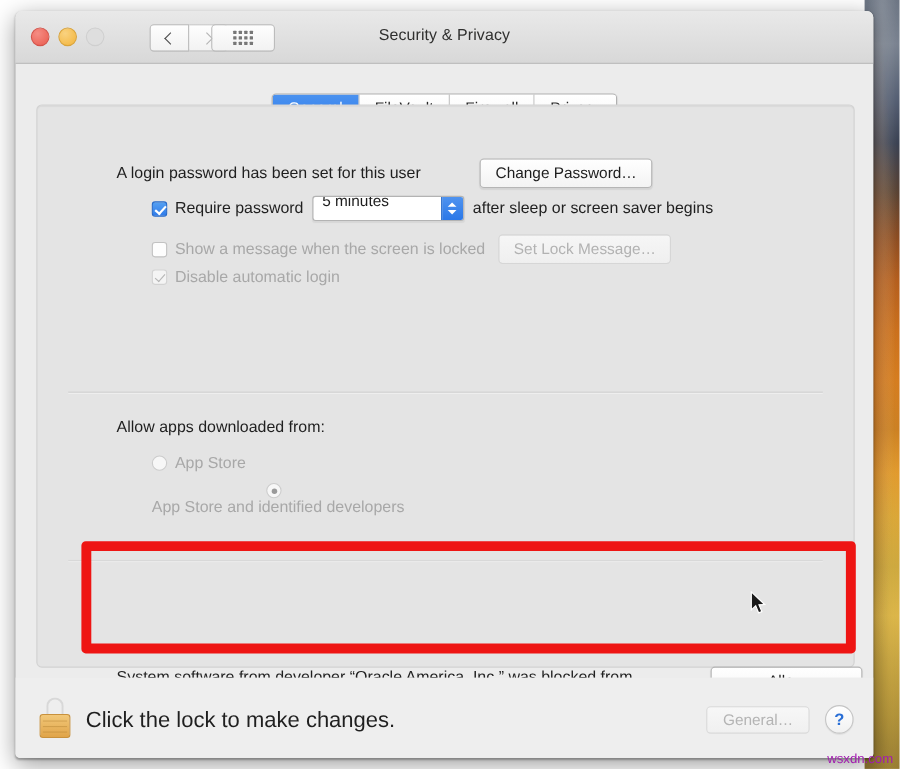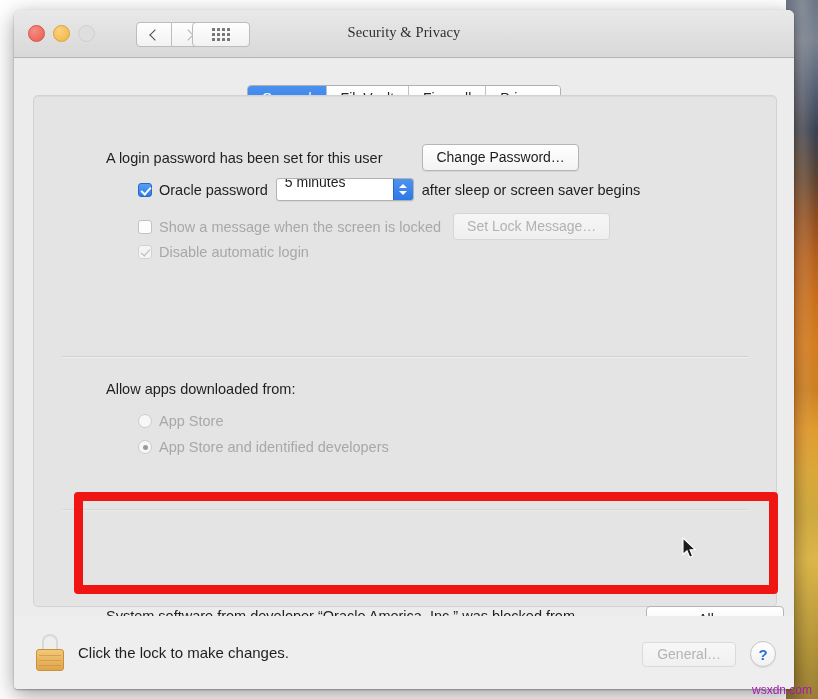--- a/index.html
+++ b/index.html
@@ -63,21 +63,20 @@
     border-radius: 6px 6px 4px 4px;
     box-shadow: 0 6px 22px rgba(0,0,0,.38), 0 1px 2px rgba(0,0,0,.30);
     overflow: hidden;
   }
 
   .titlebar {
     position: relative;
     height: 47px;
     background: linear-gradient(to bottom, #e9e9e9 0%, #d8d8d8 100%);
     border-bottom: 1px solid #b4b4b4;
-    font-family: Liberation Serif, serif;
   }
 
   .traffic {
     position: absolute;
     left: 14px;
     top: 15px;
     display: flex;
     gap: 8px;
   }
   .light {
@@ -428,21 +427,21 @@
     width: 16px; height: 18px;
     border: 2.5px solid #d8d8d8;
     border-bottom: none;
     border-radius: 9px 9px 0 0;
     box-sizing: border-box;
   }
   .footer-text {
     position: absolute;
     left: 64px;
     top: 28px;
-    font-size: 15px;
+    font-size: 20px;
     color: #1f1f1f;
   }
   .advanced-btn {
     position: absolute;
     right: 58px;
     top: 26px;
     font-size: 14px;
     color: #b4b4b4;
     background: linear-gradient(to bottom, #f7f7f7, #f0f0f0);
     border: 1px solid #dadada;
@@ -552,26 +551,26 @@
         <div class="tab">FileVault</div>
         <div class="tab">Firewall</div>
         <div class="tab">Privacy</div>
       </div>
     </div>
 
     <div class="panel">
 
       <div class="row" style="left:72px; top:48px;gap:40px;">
         <span class="lbl">A login password has been set for this user</span>
-        <span class="pushbtn" style="">Change Password…</span>
+        <span class="pushbtn" style="margin-left:14px;">Change Password…</span>
       </div>
 
       <div class="row" style="left:104px; top:82px;">
         <span class="cb on"></span>
-        <span class="lbl">Oracle password</span>
+        <span class="lbl">Require password</span>
         <span class="stepper">
           <span class="val">5 minutes</span>
           <span class="arrows">
             <span class="up"></span>
               <span class="dn"></span>
           </span>
         </span>
         <span class="lbl">after sleep or screen saver begins</span>
       </div>
 
@@ -588,21 +587,21 @@
 
       <div class="divider" style="top:260px;"></div>
 
       <div class="row" style="left:72px; top:285px;">
         <span class="lbl">Allow apps downloaded from:</span>
       </div>
       <div class="row" style="left:104px; top:317px;justify-content:center;">
         <span class="radio"></span>
         <span class="lbl dim">App Store</span>
       </div>
-      <div class="row" style="left:104px; top:343px;">
+      <div class="row" style="left:104px; top:343px;flex-direction:column;">
         <span class="radio sel"></span>
         <span class="lbl dim">App Store and identified developers</span>
       </div>
 
       <div class="divider" style="top:413px; opacity:.55;"></div>
 
       <div class="blocked-text">System software from developer “Oracle America, Inc.” was blocked from loading.</div>
       <div class="allow-btn">Allow</div>
     </div>
 

